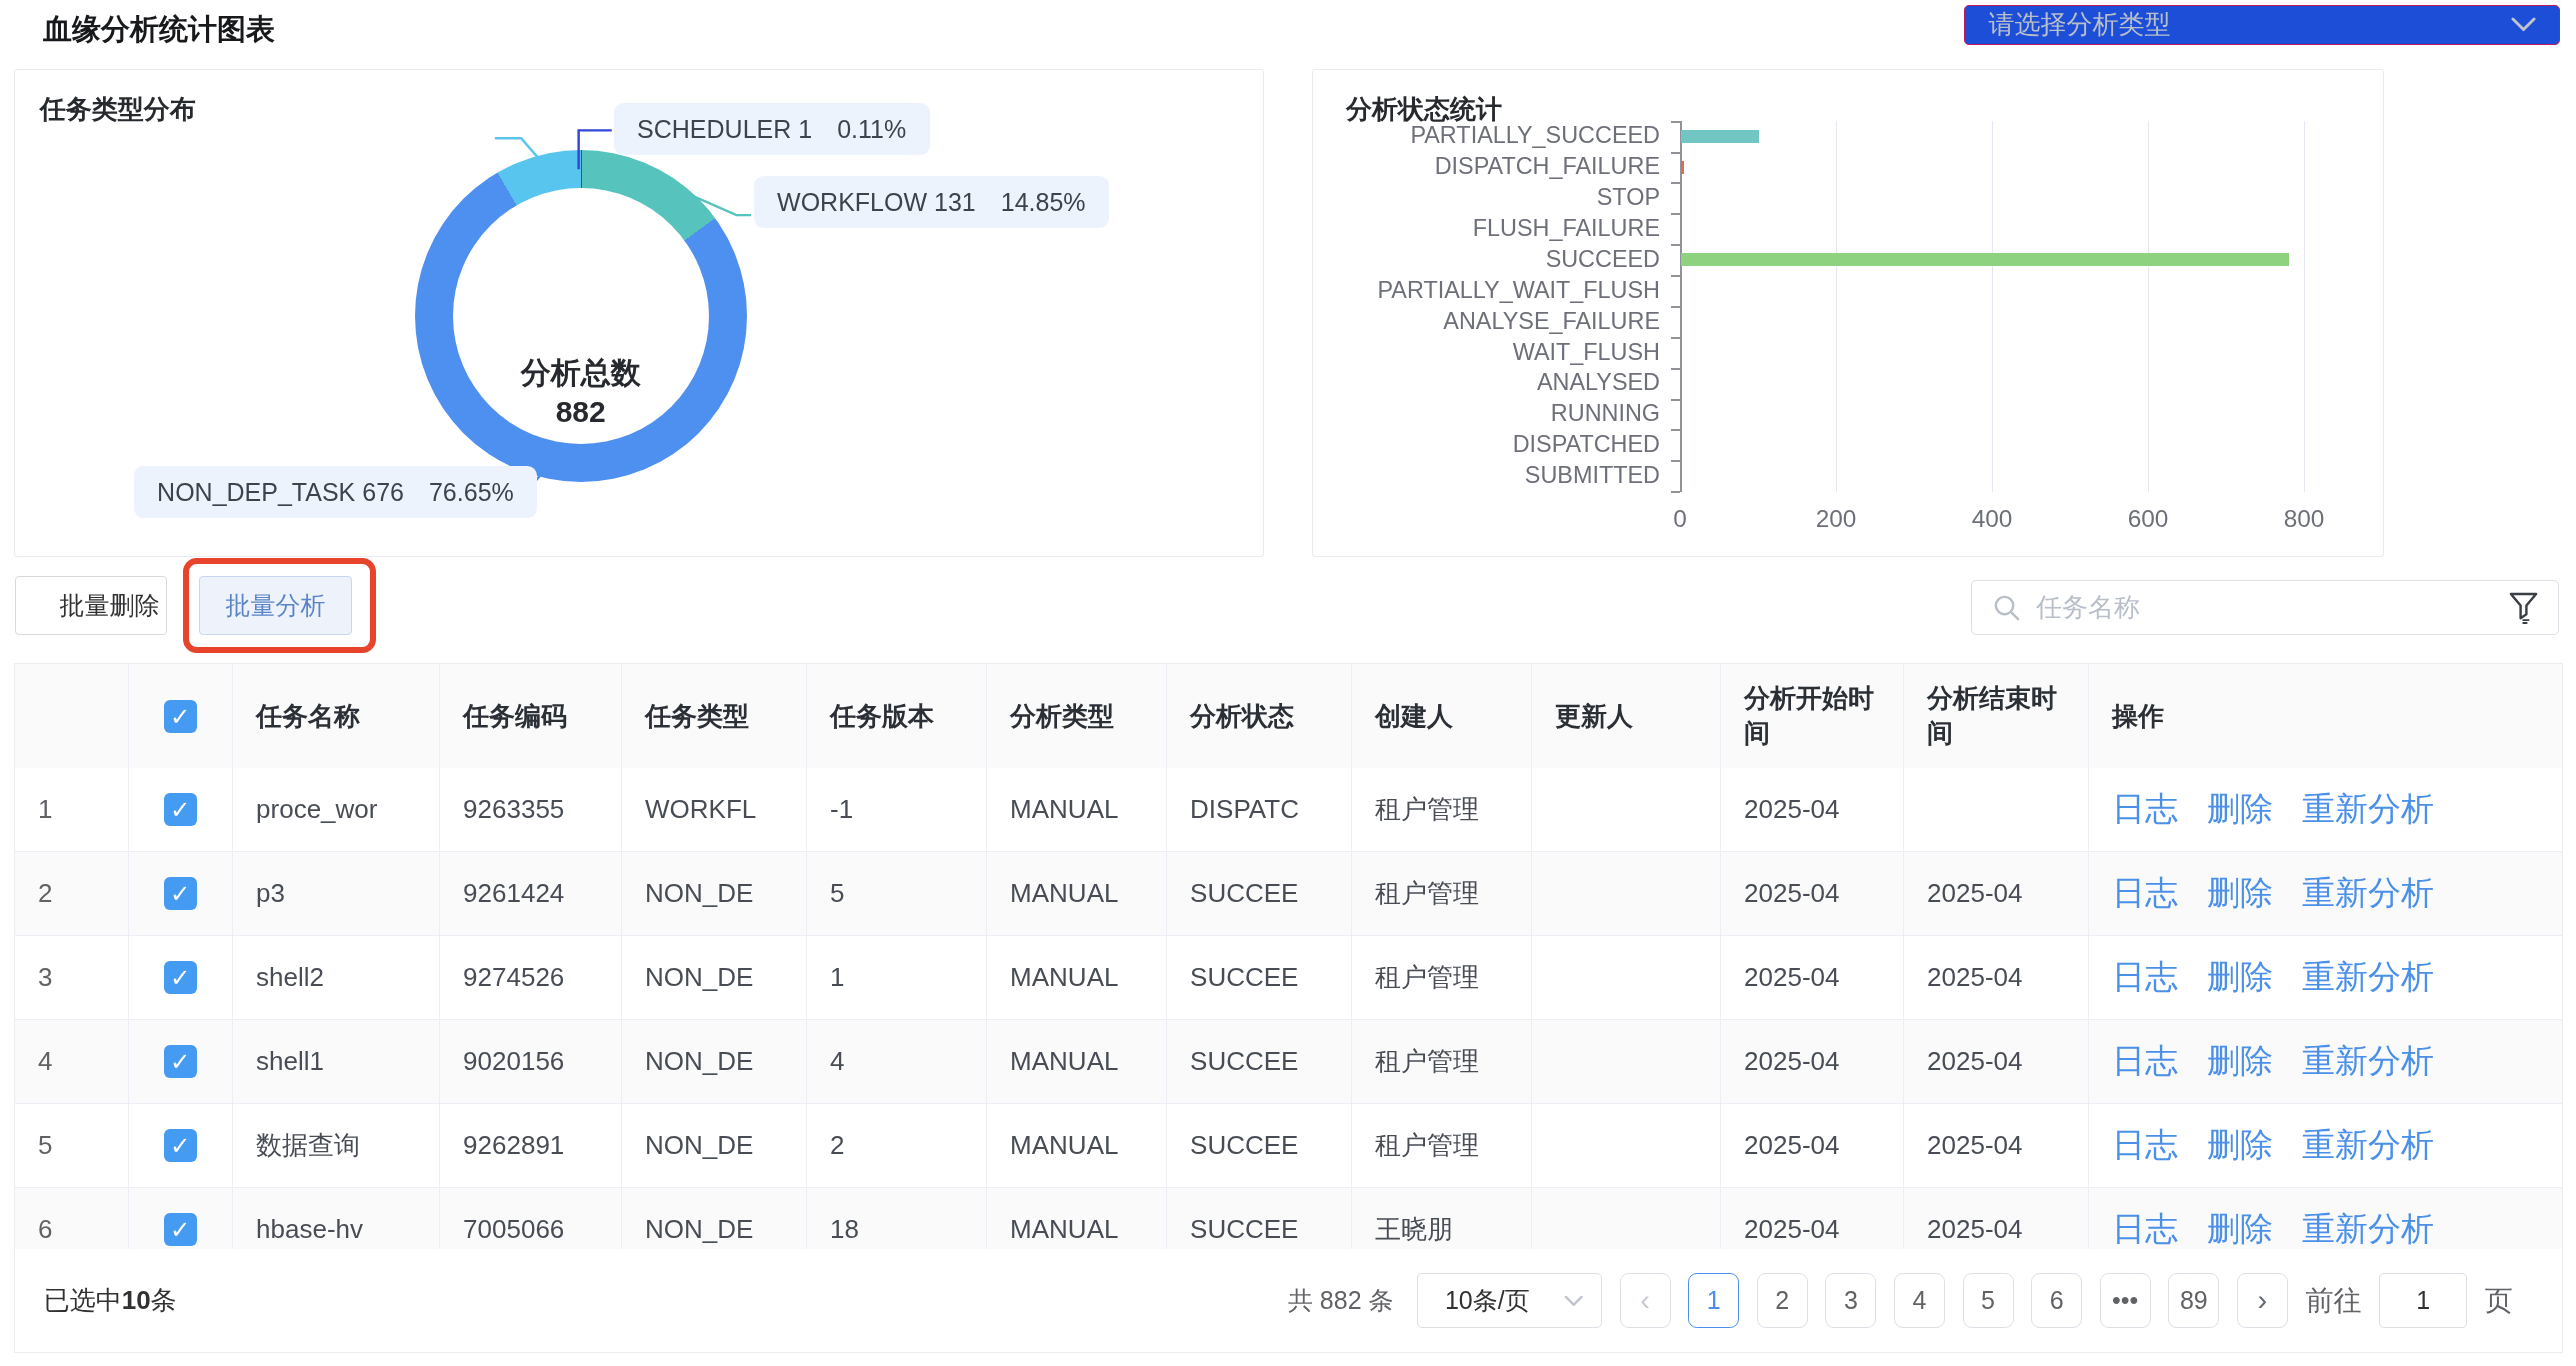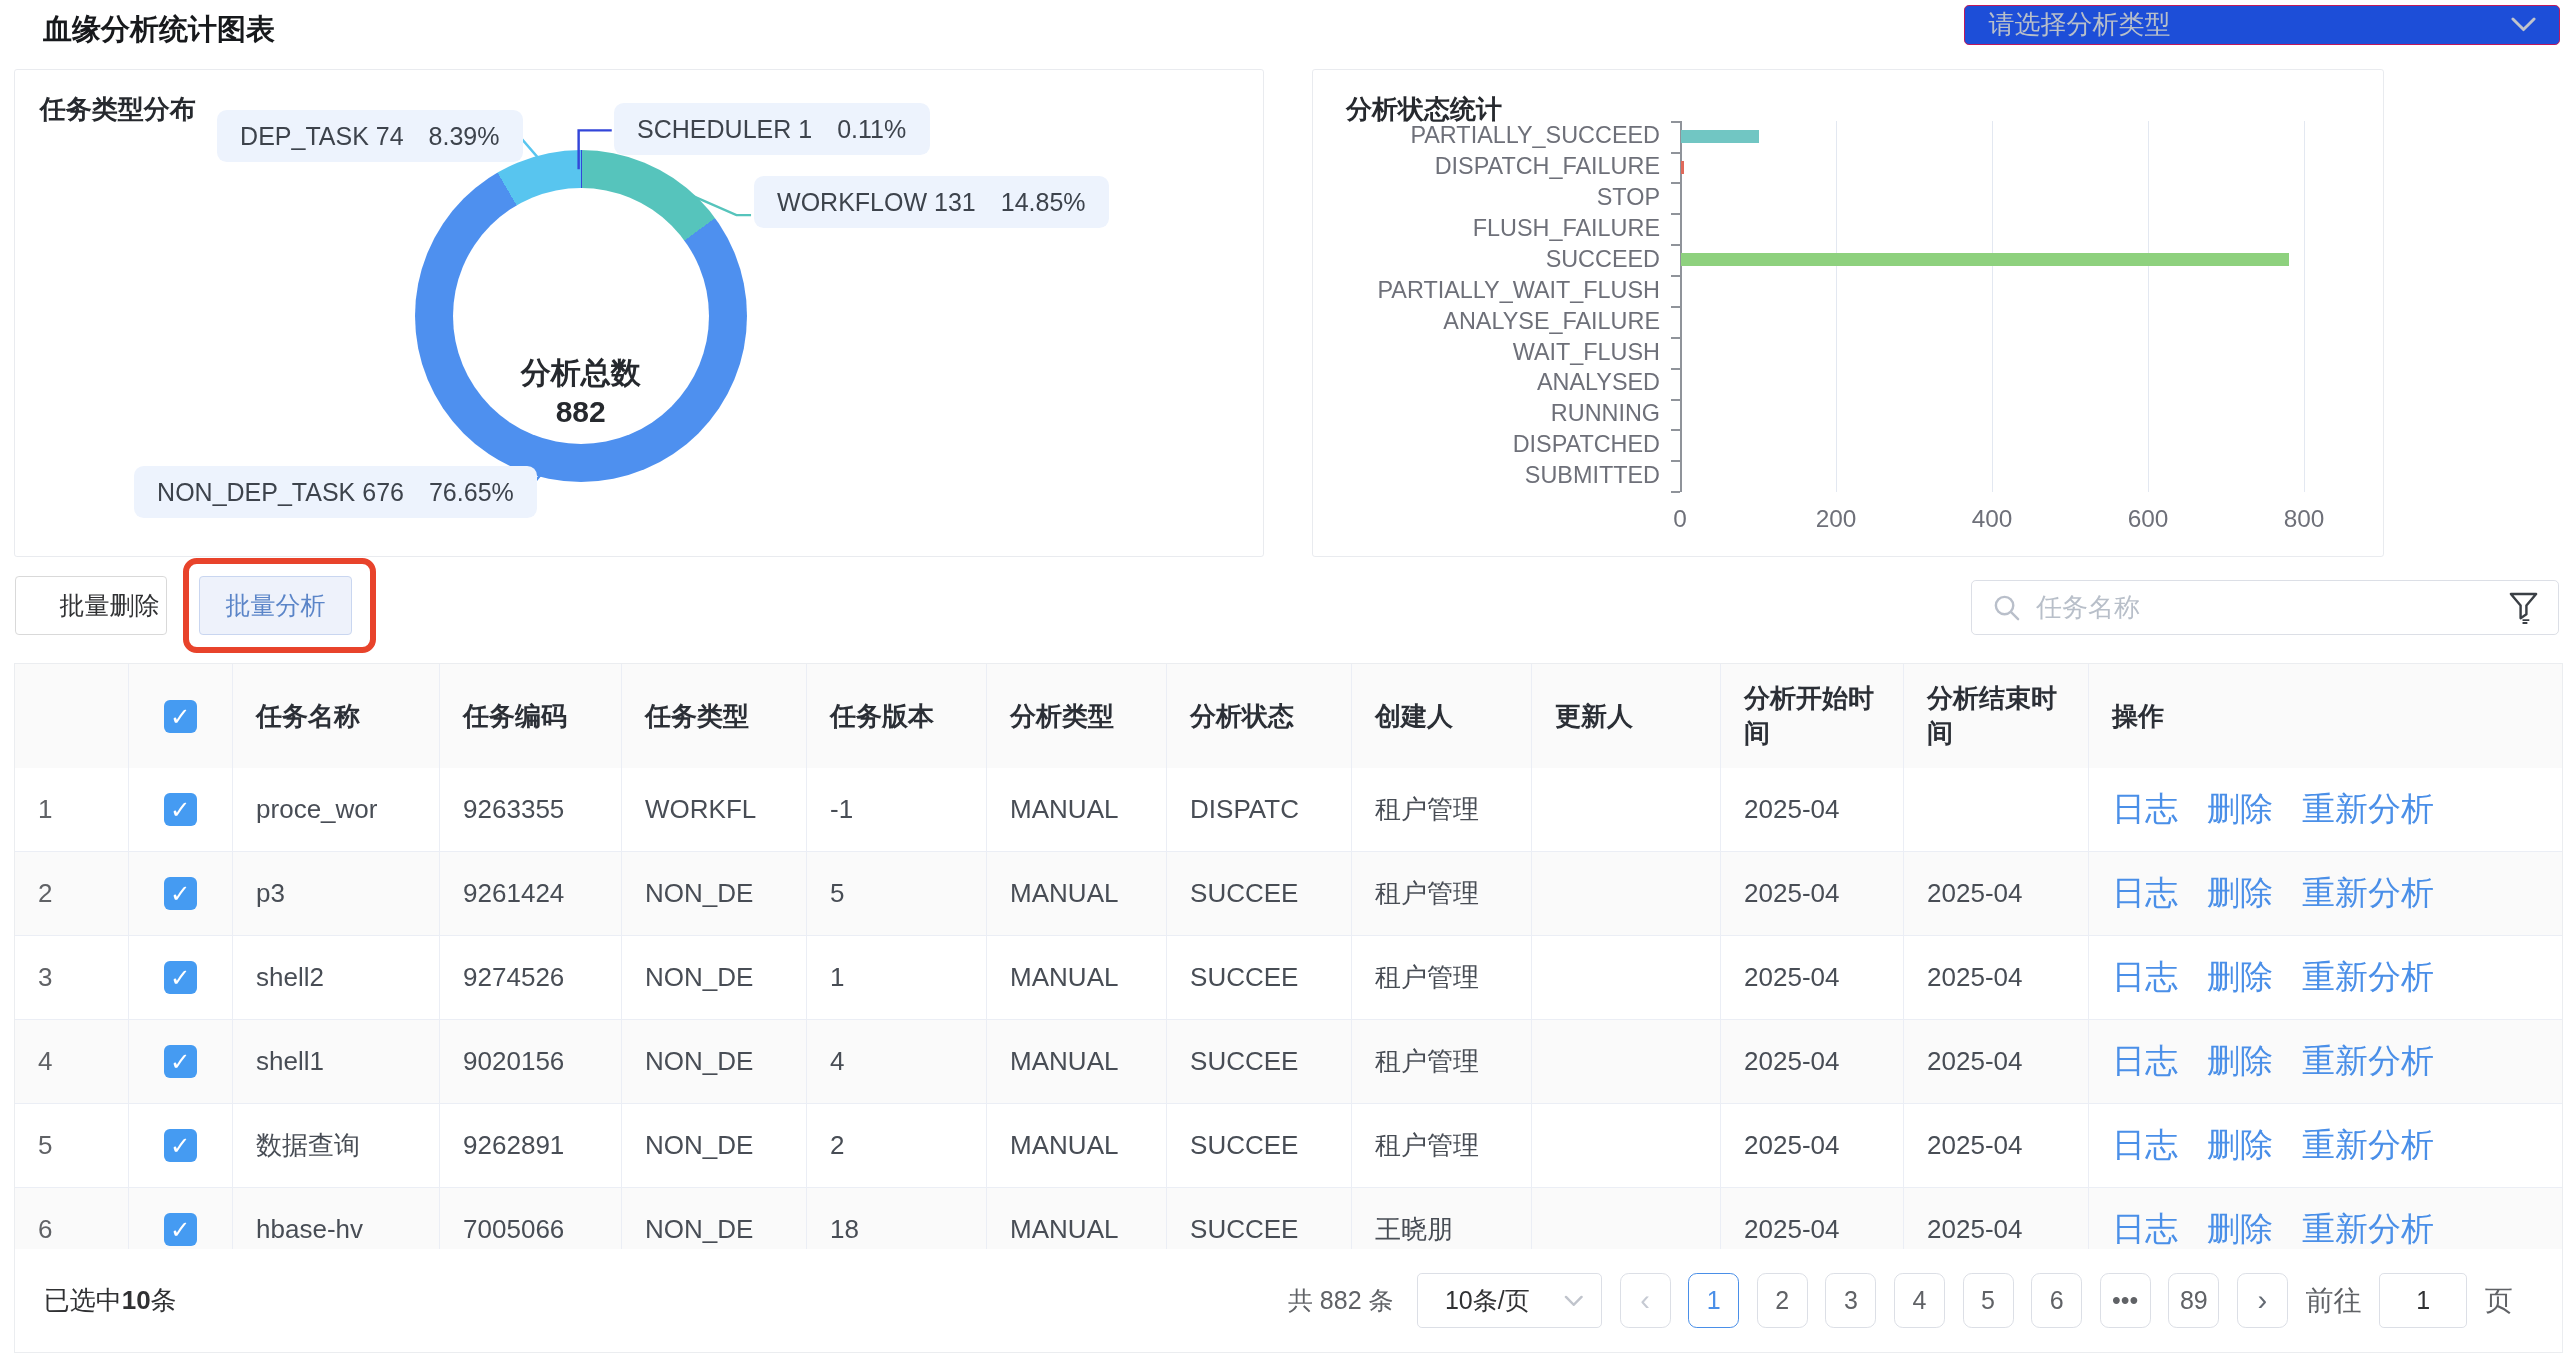--- a/index.html
+++ b/index.html
@@ -105,23 +105,20 @@
     <div class="donut-center">
       <div>分析总数</div>
       <div>882</div>
     </div>
     <svg class="leader-svg" viewBox="0 0 1282 501">
       <path d="M492 70 H519 L538 92" stroke="#58c5ef" stroke-width="2.5" fill="none"></path>
       <path d="M578 102 V62 H612" stroke="#3346d9" stroke-width="2.5" fill="none"></path>
       <path d="M692 128 L740 149 H755" stroke="#56c4bc" stroke-width="2.5" fill="none"></path>
       <path d="M497 436 H522 L542 412" stroke="#4e90ef" stroke-width="2.5" fill="none"></path>
     </svg>
-    <div class="pie-label lbl-dep">
-      <span class="ln">DEP_TASK</span>&nbsp;<span class="lv">74</span><span class="lp">8.39%</span>
-    </div>
     <div class="pie-label lbl-sched">
       <span class="ln">SCHEDULER</span>&nbsp;<span class="lv">1</span><span class="lp">0.11%</span>
     </div>
     <div class="pie-label lbl-wf">
       <span class="ln">WORKFLOW</span>&nbsp;<span class="lv">131</span><span class="lp">14.85%</span>
     </div>
     <div class="pie-label lbl-non">
       <span class="ln">NON_DEP_TASK</span>&nbsp;<span class="lv">676</span><span class="lp">76.65%</span>
     </div>
   </div>

